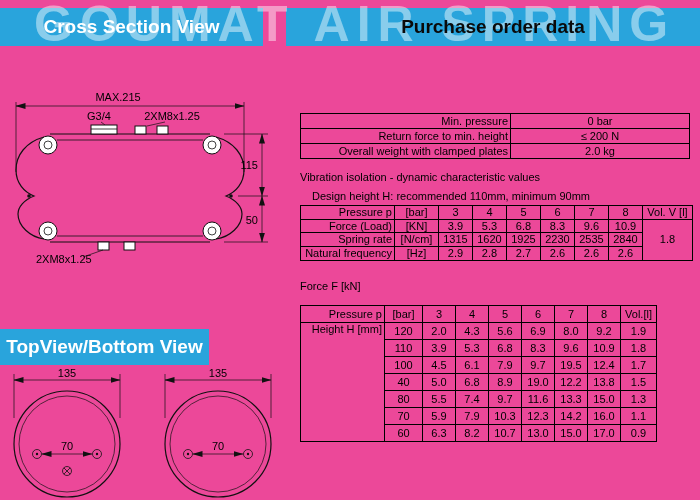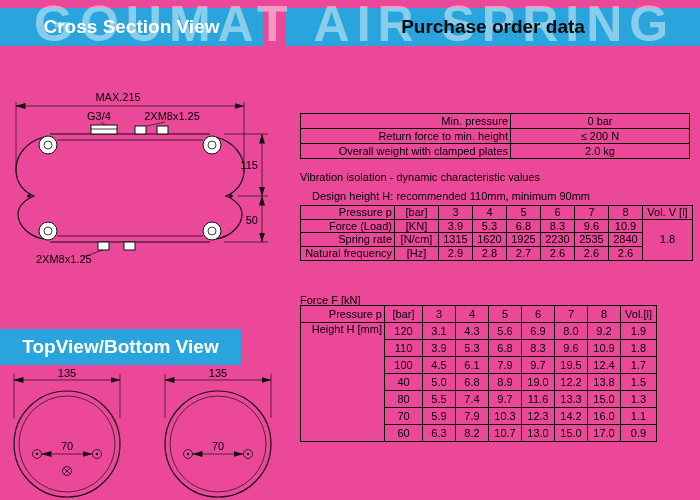--- a/index.html
+++ b/index.html
@@ -1,20 +1,20 @@
 <!DOCTYPE html>
 <html><head>
 <meta charset="utf-8">
 <style>
   body{margin:0;background:#fff}
   .page{position:relative;width:700px;height:500px;background:#ec4899;font-family:"Liberation Sans",sans-serif;color:#000;overflow:hidden}
   .bar{position:absolute;background:#29a4dc;display:flex;align-items:center;justify-content:center}
   .bar-left{left:0;top:8px;width:263px;height:38px}
   .bar-right{left:286px;top:8px;width:414px;height:38px}
-  .bar-topview{left:0;top:329px;width:241px;height:36px}
+  .bar-topview{left:0;top:329px;width:209px;height:36px}
   .bar-title{font-size:19px;font-weight:bold;position:relative;z-index:3;white-space:nowrap}
   .white{color:#fff}.dark{color:#0a0a0a}
   .watermark{position:absolute;left:34px;top:-2px;font-size:50px;line-height:52px;font-weight:bold;
     letter-spacing:7px;color:rgba(255,255,255,0.45);white-space:nowrap;z-index:2;pointer-events:none}
   .tbl{position:absolute;border-collapse:collapse;table-layout:fixed}
   .tbl td{border:1px solid #000;font-size:11px;padding:0 2px;overflow:hidden;white-space:nowrap;line-height:1.15}
   .po-table{left:300px;top:113px}
   .po-table td{height:14px}
   .dyn-table{left:300px;top:205px}
   .dyn-table td{height:12px}
@@ -23,21 +23,21 @@
   .num{text-align:center;padding:0 1px}
   .lbl{text-align:right}
   .unit{text-align:center}
   .rl{vertical-align:top}
   .vol{vertical-align:middle}
   .sec-title{position:absolute;font-size:11px;white-space:nowrap}
   .sec-sub{position:absolute;font-size:11px;white-space:nowrap}
   .dyn-title{left:300px;top:171px}
   .dyn-sub{left:312px;top:190px}
   .stat-title{left:300px;top:273px}
-  .stat-sub{left:300px;top:294px}
+  .stat-sub{left:300px;top:280px}
   .cross-svg{position:absolute;left:0;top:50px;width:290px;height:276px}
   .topview-svg{position:absolute;left:0;top:366px;width:292px;height:134px}
   svg text{font-family:"Liberation Sans",sans-serif;font-size:11px;fill:#000}
   .dim{stroke:#111;stroke-width:0.7;fill:none}
   .body{stroke:#111;stroke-width:1.2;fill:none}
   .thin{stroke:#111;stroke-width:0.8;fill:none}
   .fillw{fill:#fff;stroke:#111;stroke-width:1}
 </style>
 </head>
 <body>
@@ -263,21 +263,21 @@
           <td class="num">4</td>
           <td class="num">5</td>
           <td class="num">6</td>
           <td class="num">7</td>
           <td class="num">8</td>
           <td class="num">Vol.[l]</td>
         </tr>
         <tr>
           <td class="lbl rl" rowspan="7">Height H [mm]</td>
           <td class="num">120</td>
-          <td class="num">3.1</td>
+          <td class="num">2.0</td>
           <td class="num">4.3</td>
           <td class="num">5.6</td>
           <td class="num">6.9</td>
           <td class="num">8.0</td>
           <td class="num">9.2</td>
           <td class="num">1.9</td>
         </tr>
         <tr>
           <td class="num">110</td>
           <td class="num">3.9</td>

